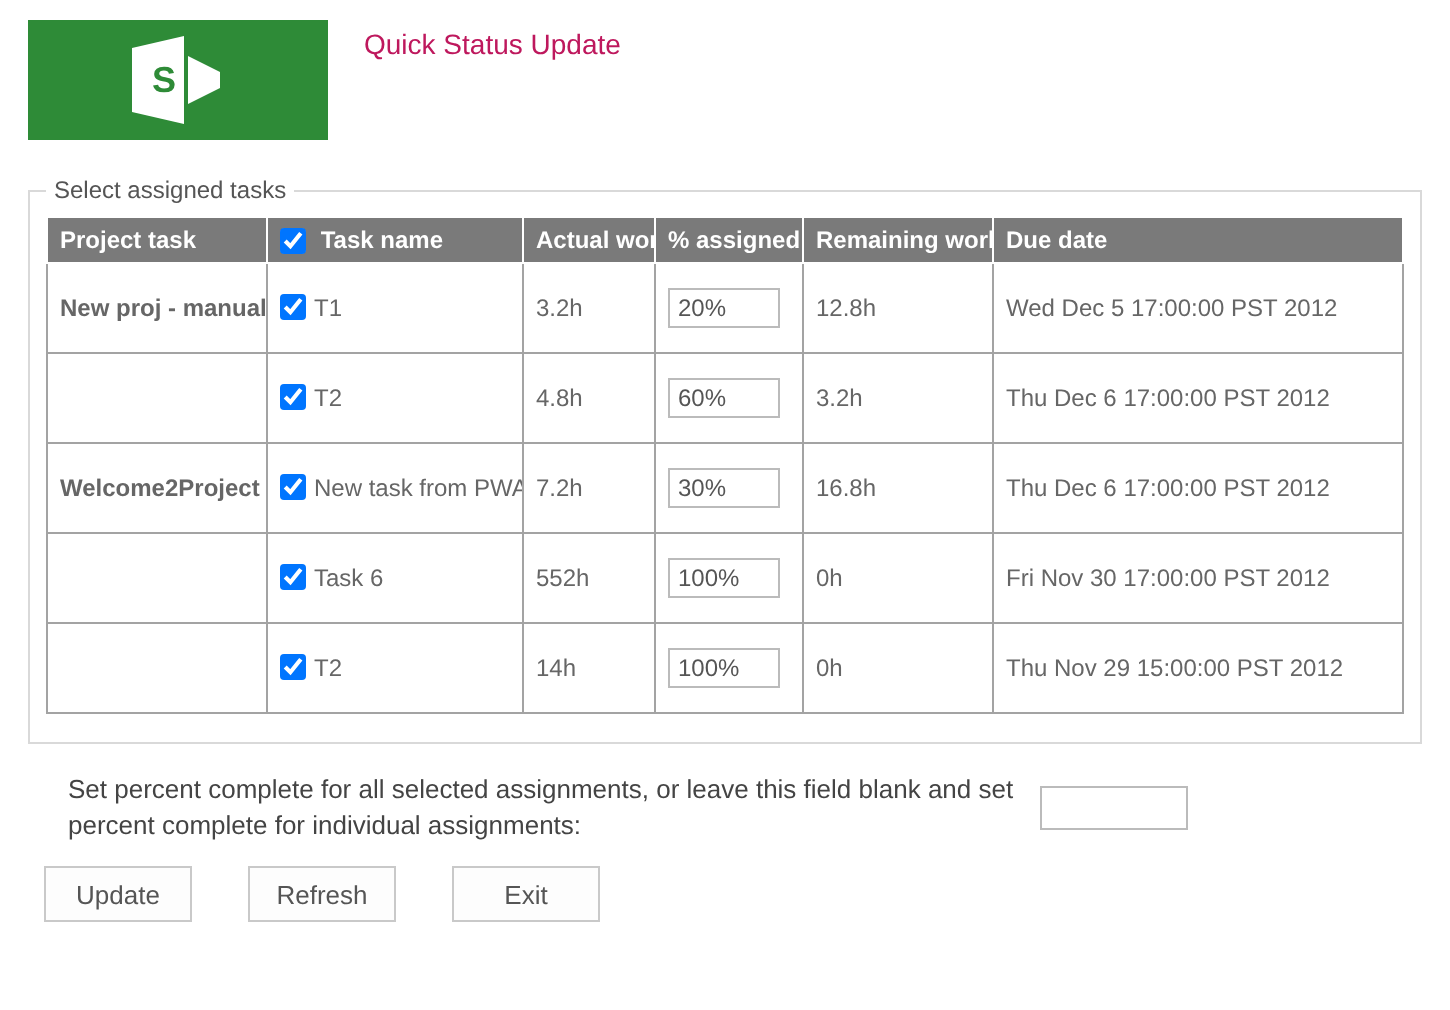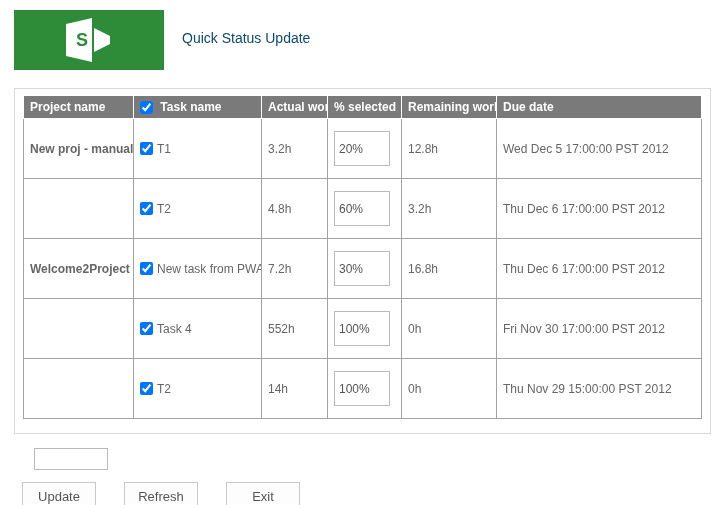--- a/index.html
+++ b/index.html
@@ -25,23 +25,23 @@
   .logo-tile {
     width: 150px;
     height: 60px;
     background: #2e8b37;
     display: flex;
     align-items: center;
     justify-content: center;
   }
   .logo-svg { width: 50px; height: 44px; }
   .header-link {
-    color: #0c4a6e;
+    color: #be185d;
     font-size: 14px;
-    margin-top: 20px;
+    margin-top: 4px;
   }
   fieldset.tasks-fieldset {
     border: 1px solid #d9d9d9;
     padding: 6px 8px 14px 8px;
     margin: 0 0 14px 0;
   }
   fieldset.tasks-fieldset > legend {
     font-size: 12px;
     color: #555;
     padding: 0 4px;
@@ -87,21 +87,21 @@
   .col-task  { width: 128px; }
   .col-act   { width: 66px; }
   .col-pct   { width: 74px; }
   .col-rem   { width: 95px; }
   .col-due   { width: auto; }
   td.proj-cell { font-weight: 600; color: #6a6a6a; }
   .task-cell { display: flex; align-items: flex-start; gap: 4px; }
   input[type="checkbox"] { margin: 0; }
   .pct-input {
     width: 56px;
-    height: 35px;
+    height: 20px;
     border: 1px solid #bbb;
     padding: 0 4px;
     font-size: 12px;
     color: #555;
   }
   .bulk-row {
     display: flex;
     align-items: center;
     gap: 10px;
     margin: 4px 0 12px 20px;
@@ -141,40 +141,41 @@
       <svg class="logo-svg" viewBox="0 0 50 44">
         <polygon points="2,6 28,0 28,44 2,38" fill="#ffffff"></polygon>
         <text x="12" y="28" font-family="Segoe UI, Arial" font-size="18" font-weight="700" fill="#2e8b37">S</text>
         <polygon points="30,10 46,18 46,26 30,34" fill="#ffffff"></polygon>
       </svg>
     </div>
     <div class="header-link">Quick Status Update</div>
   </div>
 
   <fieldset class="tasks-fieldset">
+    <legend>Select assigned tasks</legend>
 
 
     <table class="grid">
       <colgroup>
         <col class="col-proj">
           <col class="col-task">
           <col class="col-act">
         <col class="col-pct">
           <col class="col-rem">
           <col class="col-due">
       </colgroup>
       <thead>
         <tr>
-          <th>Project name</th>
+          <th>Project task</th>
           <th>
             <input type="checkbox" class="th-check" checked="" style="">
             <span>Task name</span>
           </th>
           <th>Actual work</th>
-          <th>% selected</th>
+          <th>% assigned</th>
           <th>Remaining work</th>
           <th>Due date</th>
         </tr>
       </thead>
       <tbody id="rows-body">
           <tr>
             <td class="proj-cell">New proj - manual</td>
             <td>
               <div class="task-cell">
                 <input type="checkbox" checked="" style="">
@@ -210,21 +211,21 @@
             <td>7.2h</td>
             <td><input type="text" class="pct-input" value="30%" style=""></td>
             <td>16.8h</td>
             <td>Thu Dec 6 17:00:00 PST 2012</td>
           </tr>
           <tr>
             <td class="proj-cell"></td>
             <td>
               <div class="task-cell">
                 <input type="checkbox" checked="" style="">
-                <span>Task 4</span>
+                <span>Task 6</span>
               </div>
             </td>
             <td>552h</td>
             <td><input type="text" class="pct-input" value="100%" style=""></td>
             <td>0h</td>
             <td>Fri Nov 30 17:00:00 PST 2012</td>
           </tr>
           <tr>
             <td class="proj-cell"></td>
             <td>
@@ -236,20 +237,21 @@
             <td>14h</td>
             <td><input type="text" class="pct-input" value="100%" style=""></td>
             <td>0h</td>
             <td>Thu Nov 29 15:00:00 PST 2012</td>
           </tr>
         </tbody>
     </table>
   </fieldset>
 
   <div class="bulk-row">
+    <div class="bulk-text">Set percent complete for all selected assignments, or leave this field blank and set percent complete for individual assignments:</div>
     <input class="bulk-input" type="text" value="" style="">
   </div>
 
   <div class="button-row">
     <button class="app-btn">Update</button>
     <button class="app-btn">Refresh</button>
     <button class="app-btn">Exit</button>
   </div>
 
 </div>

